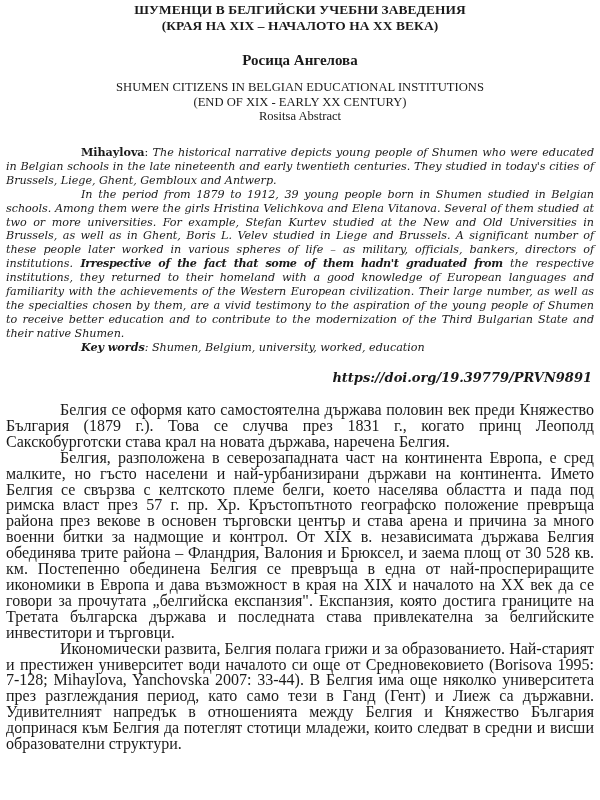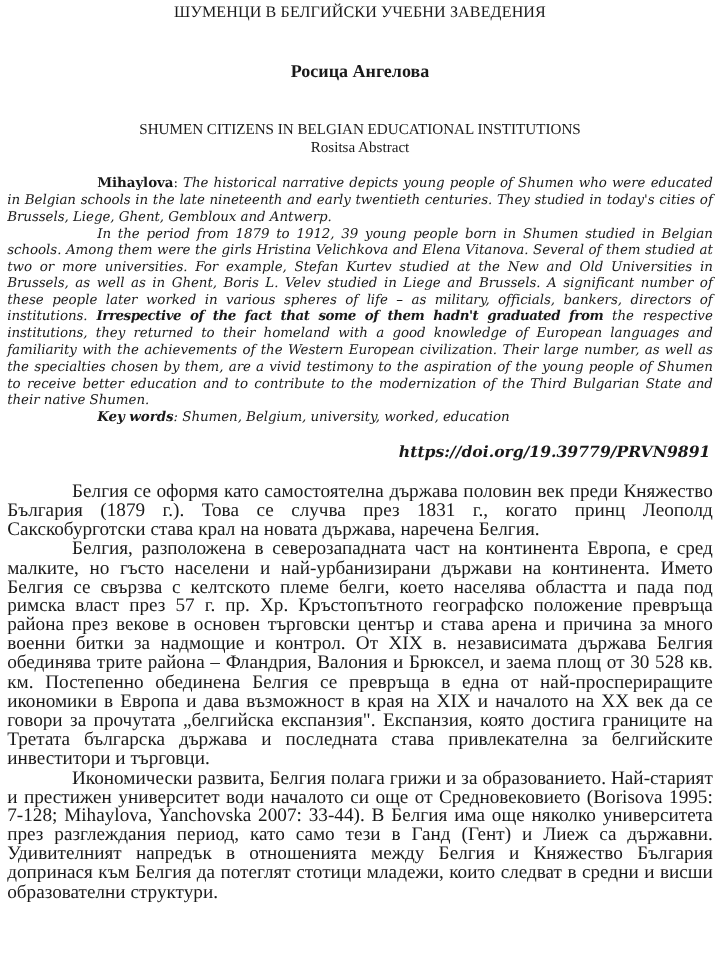--- a/index.html
+++ b/index.html
@@ -5,29 +5,29 @@
     html, body { margin: 0; padding: 0; background: #ffffff; }
     body {
       width: 600px; height: 800px; overflow: hidden; position: relative;
       font-family: "Liberation Serif", "DejaVu Serif", serif;
       color: #1a1a1a;
     }
     .page { position: absolute; left: 0; top: 0; width: 600px; height: 800px; }
     .center { text-align: center; }
     .title {
       position: absolute; left: 0; width: 600px; top: 2px;
-      font-weight: normal; font-size: 13.4px; line-height: 16px; letter-spacing: 0.1px;
+      font-weight: bold; font-size: 13.4px; line-height: 16px; letter-spacing: 0.1px;
     }
     .author-bg {
       position: absolute; left: 0; width: 600px; top: 52px;
       font-weight: bold; font-size: 15px; line-height: 16px;
     }
     .en-title {
       position: absolute; left: 0; width: 600px; top: 80px;
-      font-size: 12.6px; line-height: 14.5px; margin-top: 21px;
+      font-size: 12.6px; line-height: 14.5px;
     }
     .abstract {
       position: absolute; left: 6px; width: 588px; top: 146px;
       font-style: italic; font-size: 12.6px; line-height: 13.9px;
       text-align: justify;
       font-family: "DejaVu Serif", serif;
       font-size: 11.2px;
       letter-spacing: -0.05px;
     }
     .abstract p { margin: 0; }
@@ -51,26 +51,28 @@
       font-size: 12px; text-align: center;
     }
   </style>
 </head>
 <body>
 
 <div class="page">
 
   <div class="title center">
     <div>ШУМЕНЦИ В БЕЛГИЙСКИ УЧЕБНИ ЗАВЕДЕНИЯ</div>
+    <div>(КРАЯ НА XIX – НАЧАЛОТО НА XX ВЕКА)</div>
   </div>
 
   <div class="author-bg center">Росица Ангелова</div>
 
   <div class="en-title center">
     <div>SHUMEN CITIZENS IN BELGIAN EDUCATIONAL INSTITUTIONS</div>
+    <div>(END OF XIX - EARLY XX CENTURY)</div>
     <div>Rositsa Abstract</div>
   </div>
 
   <div class="abstract">
     <p class="indent"><span class="lbl">Mihaylova</span><span style="font-style:normal">: </span><span>The historical narrative depicts young people of Shumen who were educated in Belgian schools in the late nineteenth and early twentieth centuries. They studied in today's cities of Brussels, Liege, Ghent, Gembloux and Antwerp.</span></p>
     <p class="indent"><span>In the period from 1879 to 1912, 39 young people born in Shumen studied in Belgian schools. Among them were the girls Hristina Velichkova and Elena Vitanova. Several of them studied at two or more universities. For example, Stefan Kurtev studied at the New and Old Universities in Brussels, as well as in Ghent, Boris L. Velev studied in Liege and Brussels. A significant number of these people later worked in various spheres of life – as military, officials, bankers, directors of institutions. </span><span class="bi">Irrespective of the fact that some of them hadn't graduated from</span><span> the respective institutions, they returned to their homeland with a good  knowledge of European languages and familiarity with the achievements of the Western European civilization. Their large number, as well as the specialties chosen by them, are a vivid testimony to the aspiration of the young people of Shumen to receive better education and to contribute to  the modernization of the Third Bulgarian State and their native Shumen.</span></p>
     <p class="indent"><span class="lbl-i">Key words</span><span>: Shumen, Belgium, university, worked, education</span></p>
   </div>
 
   <div class="doi">https://doi.org/19.39779/PRVN9891</div>

